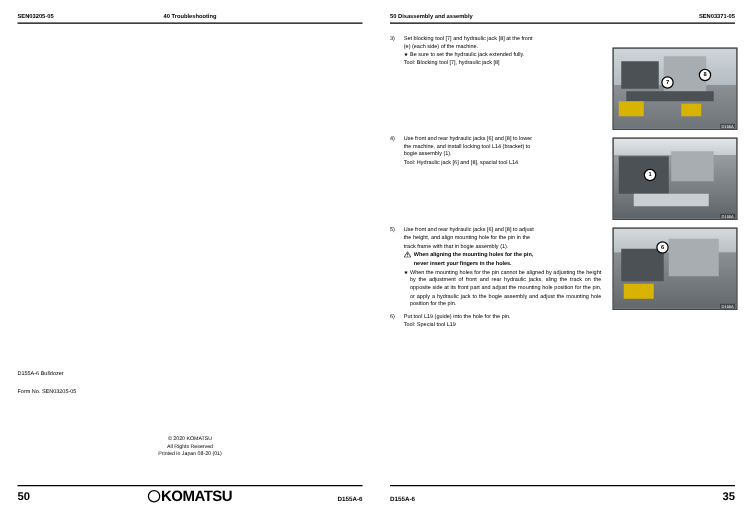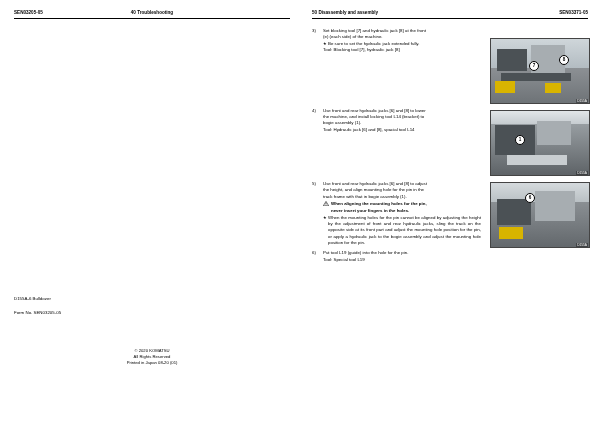--- a/index.html
+++ b/index.html
@@ -239,20 +239,28 @@
 
     <div class="book-id">D155A-6 Bulldozer</div>
     <div class="form-no">Form No. SEN03205-05</div>
 
     <div class="copyright">
       <div>© 2020 KOMATSU</div>
       <div>All Rights Reserved</div>
       <div>Printed in Japan 08-20 (01)</div>
     </div>
 
+    <div class="ftr">
+      <div class="ftr-rule"></div>
+      <div class="pg-num left">50</div>
+      <div class="logo-wrap">
+        <div class="logo"><span class="k-mark"></span><span>KOMATSU</span></div>
+      </div>
+      <div class="pg-num right" style="font-size:5px; top:9px;">D155A-6</div>
+    </div>
   </div>
 
   <div class="right-page">
 
     <div class="hdr">
       <span class="l">50 Disassembly and assembly</span>
       <span class="r">SEN03371-05</span>
       <div class="hdr-rule"></div>
     </div>
 
@@ -337,16 +345,21 @@
     <div class="photo" style="left:178px; top:172px; width:98px; height:64px;">
       <div class="ph-sky" style="height:30%; background:linear-gradient(#d5dadd,#b9c0c4);"></div>
       <div class="ph-ground" style="height:70%; background:linear-gradient(#8a8f93,#63686c);"></div>
       <div class="dark-box" style="left:6px; top:16px; width:34px; height:26px;"></div>
       <div class="mid-box" style="left:44px; top:8px; width:40px; height:30px;"></div>
       <div class="ph-mach" style="left:8px; top:44px; width:24px; height:12px;"></div>
       <div class="callout" style="left:34px; top:10px;">6</div>
       <div class="cap">D155A</div>
     </div>
 
+    <div class="ftr">
+      <div class="ftr-rule"></div>
+      <div class="pg-num right">35</div>
+      <div class="pg-num left" style="font-size:5px; top:9px;">D155A-6</div>
+    </div>
   </div>
 
 
 </div>
 
 </body></html>

